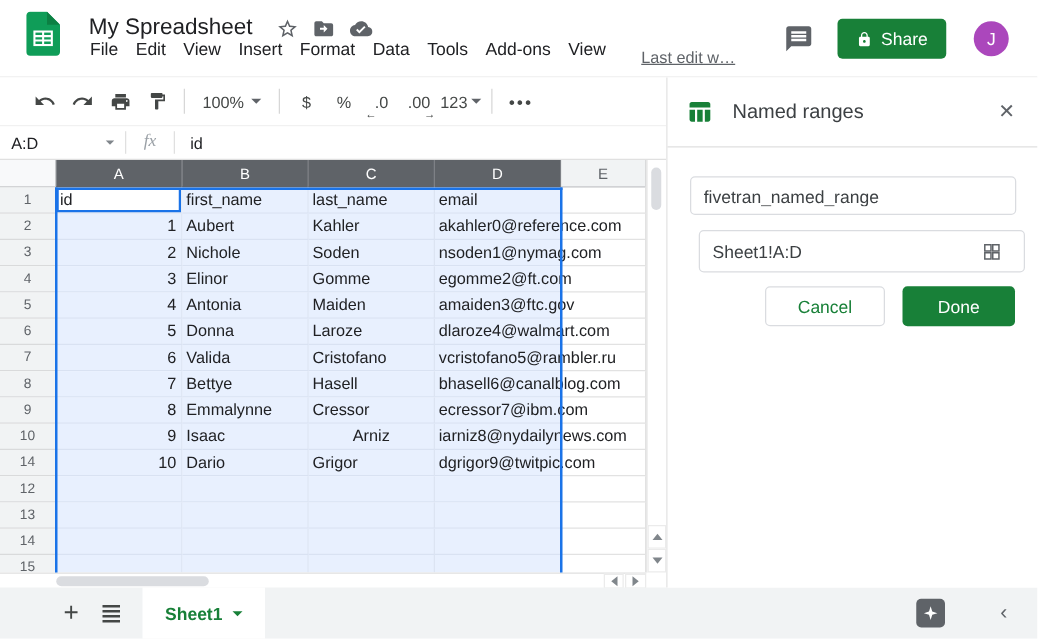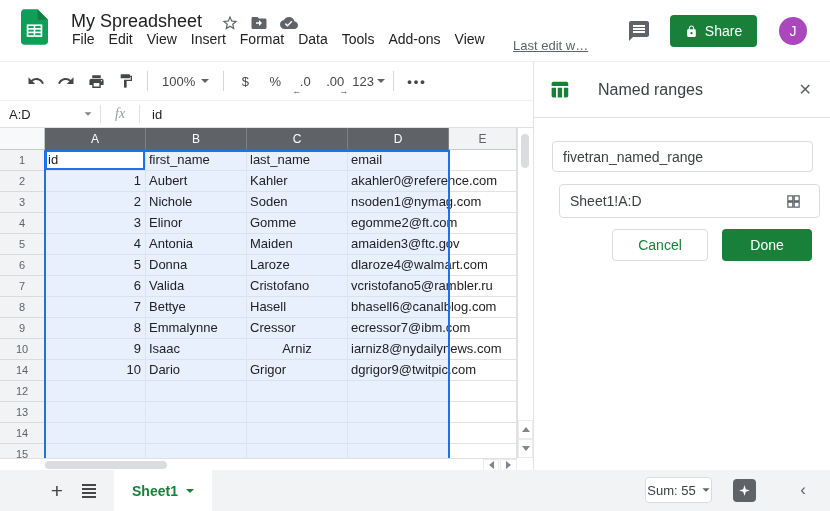--- a/index.html
+++ b/index.html
@@ -100,21 +100,21 @@
   #explore-btn { position:absolute; left:733px; top:9px; width:23px; height:23px; background:#5f6368; border-radius:4px;
                  display:flex; align-items:center; justify-content:center; cursor:pointer; }
   #footer-collapse { position:absolute; left:793px; top:10px; width:20px; height:20px; display:flex; align-items:center; justify-content:center;
                      font-size:17px; color:#5f6368; cursor:pointer; }
 
   
   #panel { position:absolute; left:533px; top:62px; width:297px; height:408px; background:#fff; border-left:1px solid #e3e3e3; }
   #panel-head { height:56px; border-bottom:1px solid #e0e0e0; display:flex; align-items:center; padding:0 18px 0 15px; }
   #panel-icon { width:21px; height:21px; }
   #panel-icon svg { fill:#188038; }
-  #panel-title { margin-left:28px; font-size:16px; color:#3c4043; }
+  #panel-title { margin-left:16px; font-size:16px; color:#3c4043; }
   #panel-close { margin-left:auto; font-size:16px; color:#5f6368; cursor:pointer; line-height:16px; }
   .panel-input { display:block; width:261px; margin:0 18px; border:1px solid #dadce0; border-radius:4px; font-size:14px; color:#3c4043;
                  padding:0 10px; font-family:"Liberation Sans", sans-serif; outline:none; background:#fff; }
   #range-name-input { margin-top:23px; height:31px; }
   #range-ref-wrap { position:relative; margin-top:12px; }
   #range-ref-input { height:34px; padding-right:34px;margin-left:25px; }
   #range-grid-btn { position:absolute; right:28px; top:9px; width:17px; height:17px; cursor:pointer; }
   #panel-actions { display:flex; justify-content:flex-end; gap:14px; margin:11px 18px 0 0; }
   #cancel-btn { width:96px; height:32px; background:#fff; border:1px solid #dadce0; border-radius:4px; color:#188038;
                 font-size:14px; font-weight:500; font-family:"Liberation Sans", sans-serif; cursor:pointer; }
@@ -392,24 +392,20 @@
           <div></div>
           <div></div>
           <div></div>
           <div></div>
         </span>
     </div>
     <div id="sheet-tab">
       <span>Sheet1</span>
       <span class="caret"></span>
     </div>
-    <div id="sum-chip">
-      <span>Sum: 55</span>
-      <span class="caret"></span>
-    </div>
     <div id="explore-btn">
       <svg width="13" height="13" viewBox="0 0 24 24" fill="#fff">
         <path d="M12 2l2.4 7.6L22 12l-7.6 2.4L12 22l-2.4-7.6L2 12l7.6-2.4z"></path>
       </svg>
     </div>
     <div id="footer-collapse">‹</div>
   </div>
 
   <div id="panel">
     <div id="panel-head">

